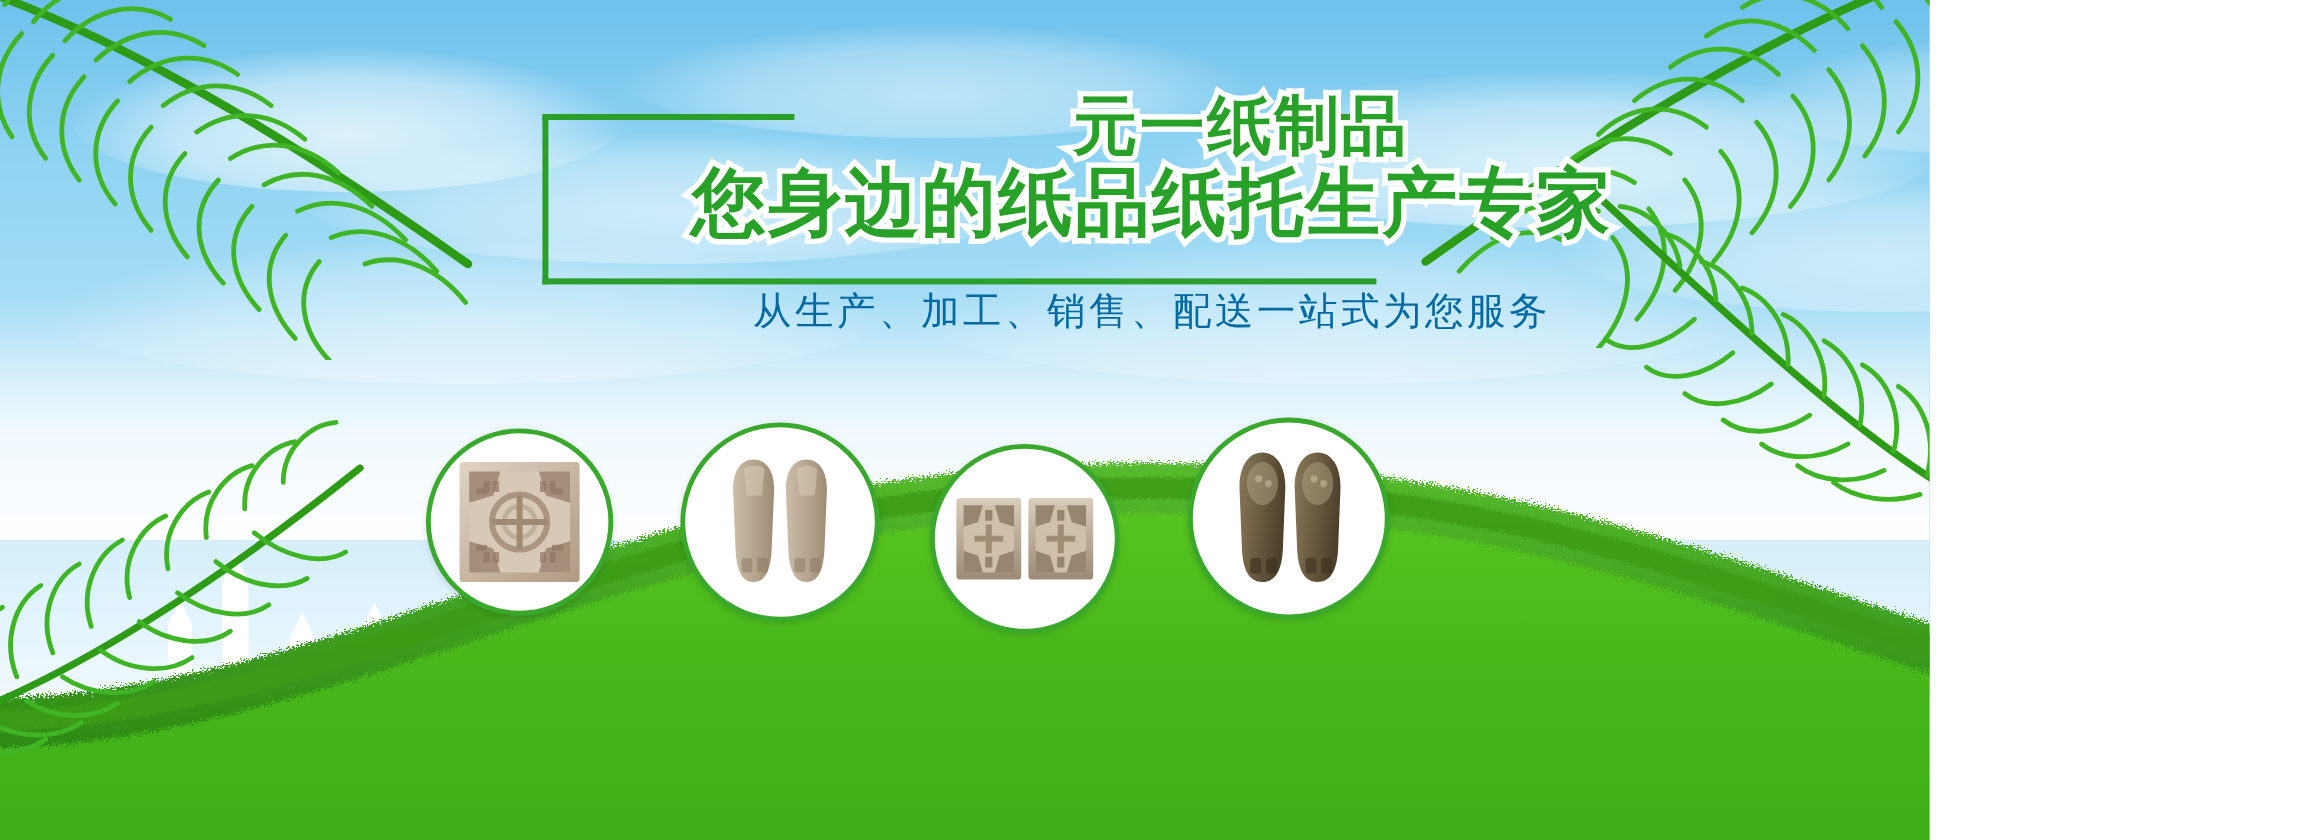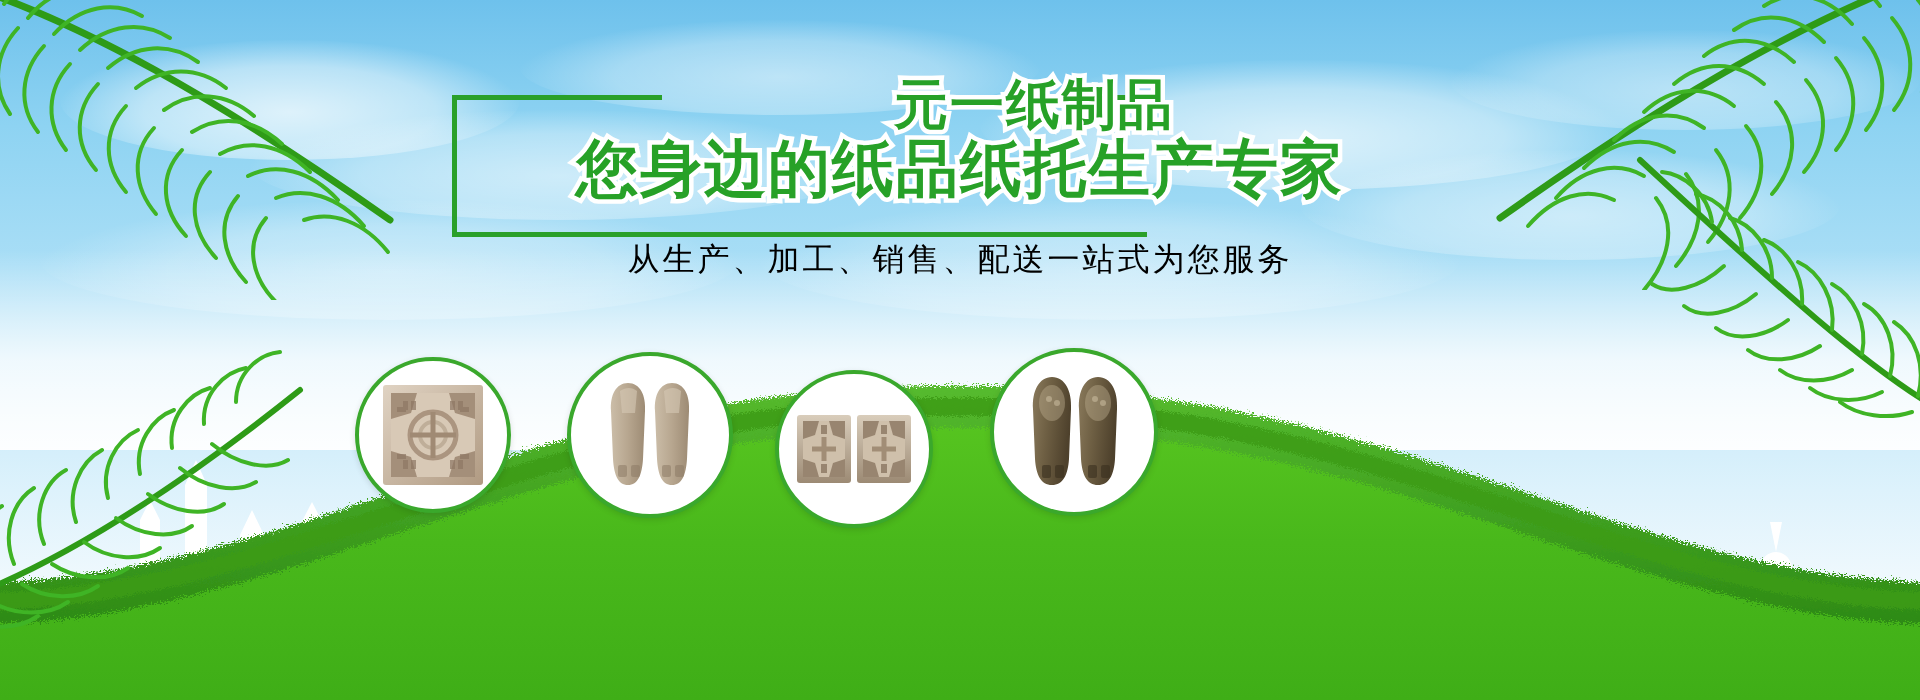--- a/index.html
+++ b/index.html
@@ -1,18 +1,18 @@
 <!DOCTYPE html>
 <html><head>
 <meta charset="utf-8">
 <style>
   html,body{margin:0;padding:0;}
   body{width:1920px;height:700px;overflow:hidden;font-family:"Liberation Sans","DejaVu Sans",sans-serif;}
 
-  .banner{position:relative;width:1920px;height:700px;overflow:hidden;background:#8fd0f2;}
+  .banner{position:relative;width:1608px;height:700px;overflow:hidden;background:#8fd0f2;}
 
   
   .sky{position:absolute;inset:0;
     background:linear-gradient(180deg,#6ec1ec 0%,#8ed3f2 18%,#a9def6 38%,#c7e9f9 55%,#ddf2fc 70%,#eef8fd 82%,#ffffff 94%);}
   .cloud{position:absolute;background:radial-gradient(ellipse at 50% 60%,rgba(255,255,255,.95) 0%,rgba(255,255,255,.6) 45%,rgba(255,255,255,0) 72%);border-radius:50%;}
   .c1{left:60px;top:40px;width:460px;height:120px;opacity:.75;}
   .c2{left:250px;top:110px;width:620px;height:110px;opacity:.55;}
   .c3{left:520px;top:20px;width:520px;height:95px;opacity:.5;}
   .c4{left:980px;top:60px;width:640px;height:130px;opacity:.7;}
   .c5{left:1300px;top:150px;width:540px;height:110px;opacity:.5;}
@@ -44,21 +44,21 @@
   
   .headline{position:absolute;left:0;top:78px;width:1920px;text-align:center;}
   .hl-line{font-family:"DejaVu Sans","Liberation Sans",sans-serif;
      font-weight:bold;color:#27a127;line-height:1;
      -webkit-text-stroke:9px #ffffff;paint-order:stroke fill;
      text-shadow:0 0 2px #fff;letter-spacing:2px;}
   .hl1{font-size:54px;margin-left:148px;}
   .hl2{font-size:62px;margin-top:6px;}
   .subtitle{position:absolute;left:0;top:238px;width:1920px;text-align:center;
      font-family:"DejaVu Sans","Liberation Sans",sans-serif;
-     font-size:32px;color:#000000;letter-spacing:3px;}
+     font-size:32px;color:#0369a1;letter-spacing:3px;}
 
   
   .circle{position:absolute;border-radius:50%;background:#ffffff;
      border:4px solid #3aa82c;overflow:hidden;
      box-shadow:0 2px 6px rgba(0,0,0,.12);}
   .circle .prod{position:absolute;inset:0;display:flex;align-items:center;justify-content:center;}
   .pc1{left:355px;top:357px;width:148px;height:148px;}
   .pc2{left:567px;top:352px;width:158px;height:158px;}
   .pc3{left:775px;top:370px;width:150px;height:150px;}
   .pc4{left:990px;top:348px;width:160px;height:160px;}

